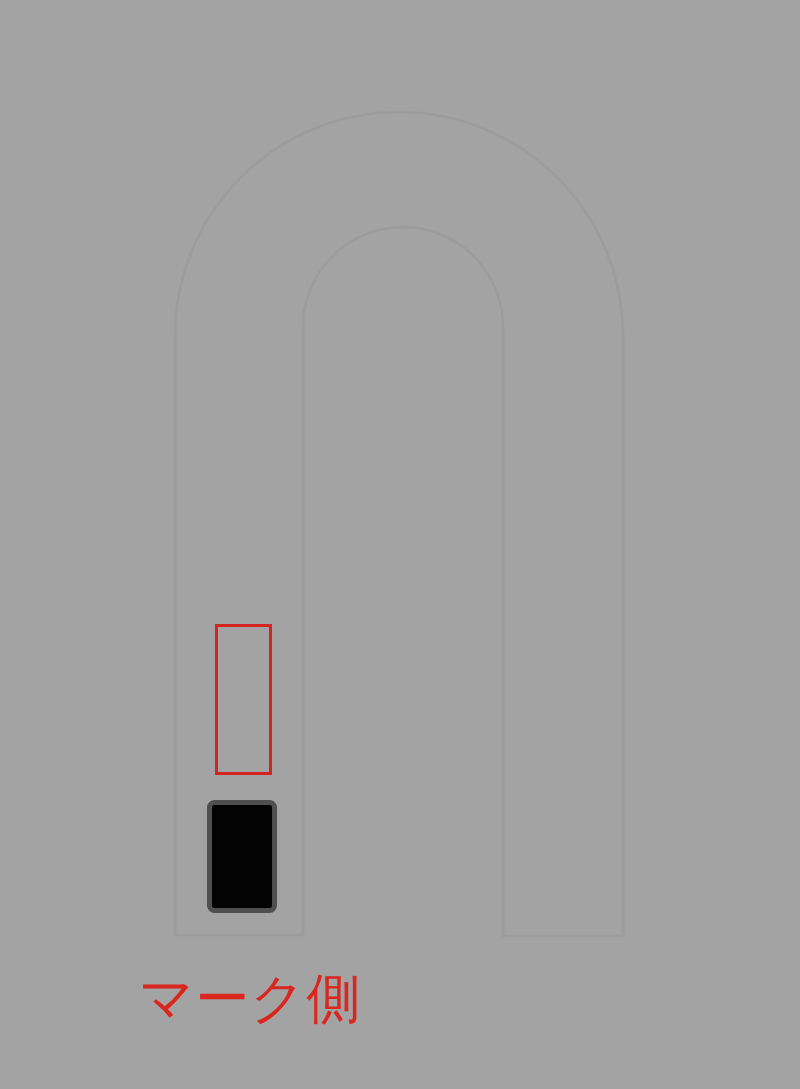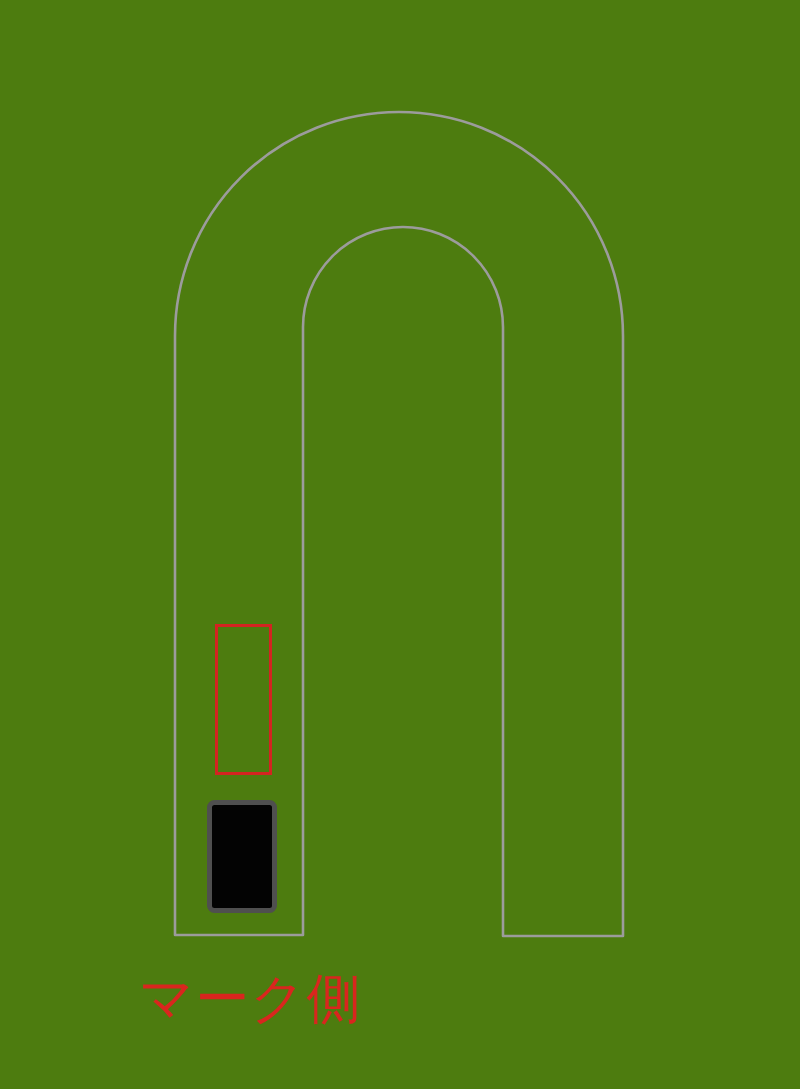--- a/index.html
+++ b/index.html
@@ -4,21 +4,21 @@
 <style>
   html, body {
     margin: 0;
     padding: 0;
     background: #ffffff;
   }
   .stage {
     position: relative;
     width: 800px;
     height: 1089px;
-    background: #4d7c0f;
+    background: #a3a3a3;
     overflow: hidden;
     font-family: "DejaVu Sans", "Liberation Sans", sans-serif;
   }
   .stage svg {
     position: absolute;
     left: 0;
     top: 0;
     width: 800px;
     height: 1089px;
     display: block;

